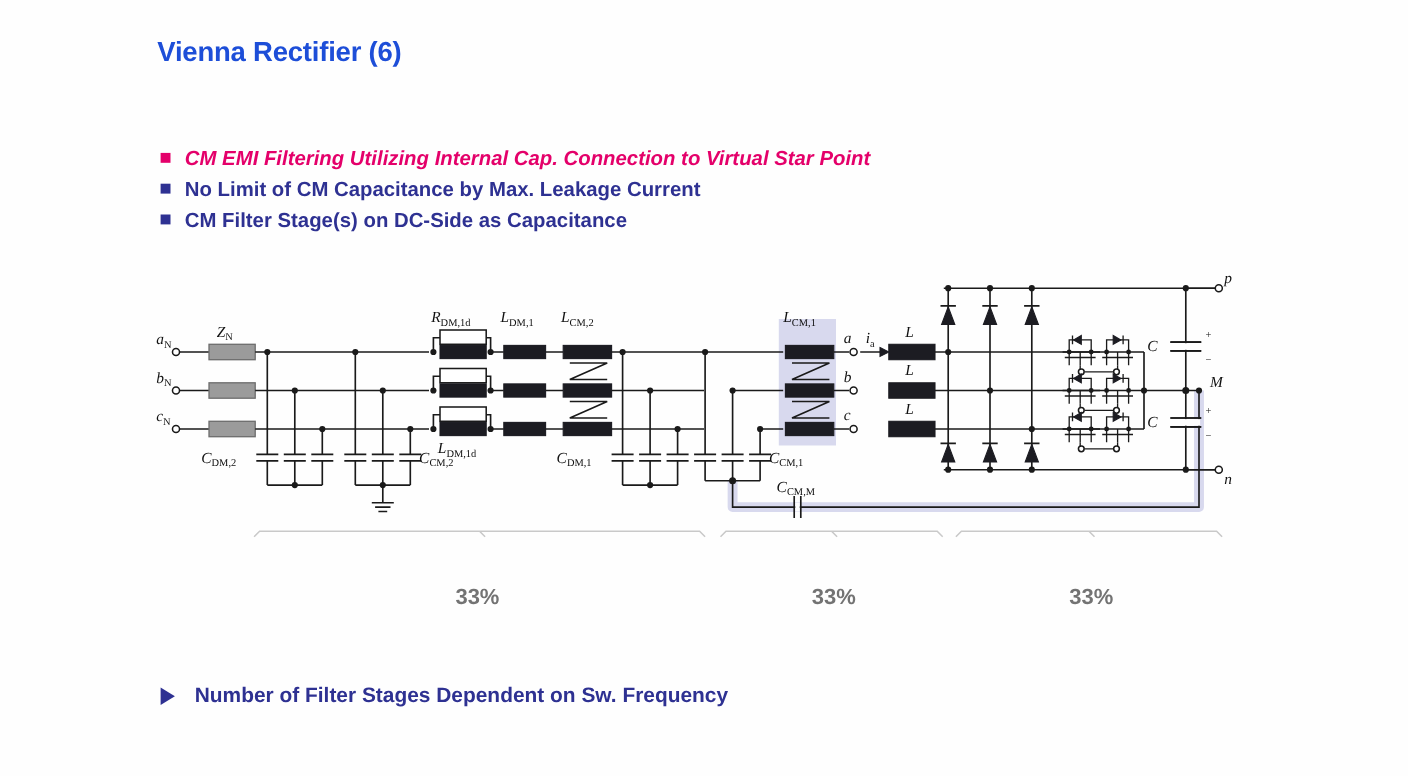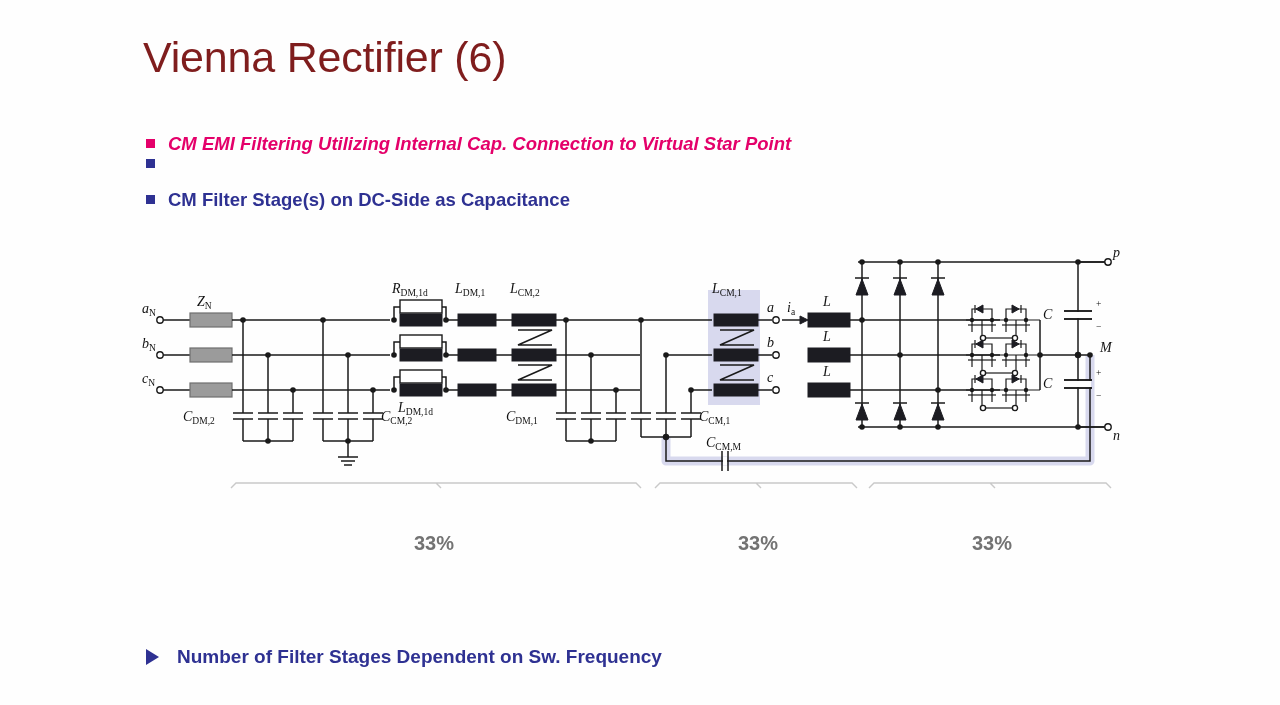--- a/index.html
+++ b/index.html
@@ -6,38 +6,38 @@
   html,body{margin:0;padding:0;}
   body{
     width:1280px;height:705px;background:#fefefe;
     font-family:"Liberation Sans",sans-serif;overflow:hidden;position:relative;
   }
   #slide{position:absolute;inset:0;}
 
   
   .title{
     position:absolute;left:143px;top:33px;
-    font-size:43px;font-weight:normal;color:#7f1d1d;
+    font-size:25px;font-weight:bold;color:#1d4ed8;
     letter-spacing:-0.2px;
   }
 
   
   .bullets{position:absolute;left:146px;top:105px;margin-top:28px;}
   .bullet-row{display:flex;align-items:baseline;margin-bottom:4px;height:24px;}
   .sq{width:9px;height:9px;display:inline-block;margin-right:13px;flex:none;
       position:relative;top:-2px;}
   .sq.magenta{background:#e4006a;}
   .sq.navy{background:#2e3192;}
   .btext{font-size:18.5px;font-weight:bold;white-space:nowrap;}
   .btext.magenta{color:#e4006a;font-style:italic;}
   .btext.navy{color:#2e3192;}
 
   
   .bottom-note{
-    position:absolute;left:146px;top:646px;display:flex;align-items:center;justify-content:center;
+    position:absolute;left:146px;top:622px;display:flex;align-items:center;justify-content:center;
   }
   .tri{
     width:0;height:0;border-left:13px solid #2e3192;
     border-top:8px solid transparent;border-bottom:8px solid transparent;
     margin-right:18px;
   }
   .bottom-text{font-size:19px;font-weight:bold;color:#2e3192;white-space:nowrap;}
 
   
   #circuit{position:absolute;left:0px;top:235px;}
@@ -57,20 +57,21 @@
 
   <div class="title">Vienna Rectifier (6)</div>
 
   <div class="bullets">
     <div class="bullet-row">
       <span class="sq magenta"></span>
       <span class="btext magenta">CM EMI Filtering Utilizing Internal Cap. Connection to Virtual Star Point</span>
     </div>
     <div class="bullet-row">
       <span class="sq navy"></span>
+      <span class="btext navy">No Limit of CM Capacitance by Max. Leakage Current</span>
     </div>
     <div class="bullet-row">
       <span class="sq navy"></span>
       <span class="btext navy">CM Filter Stage(s) on DC-Side as Capacitance</span>
     </div>
   </div>
 
   <svg id="circuit" width="1280" height="330" viewBox="0 0 1280 330">
     <defs>
       <style>

